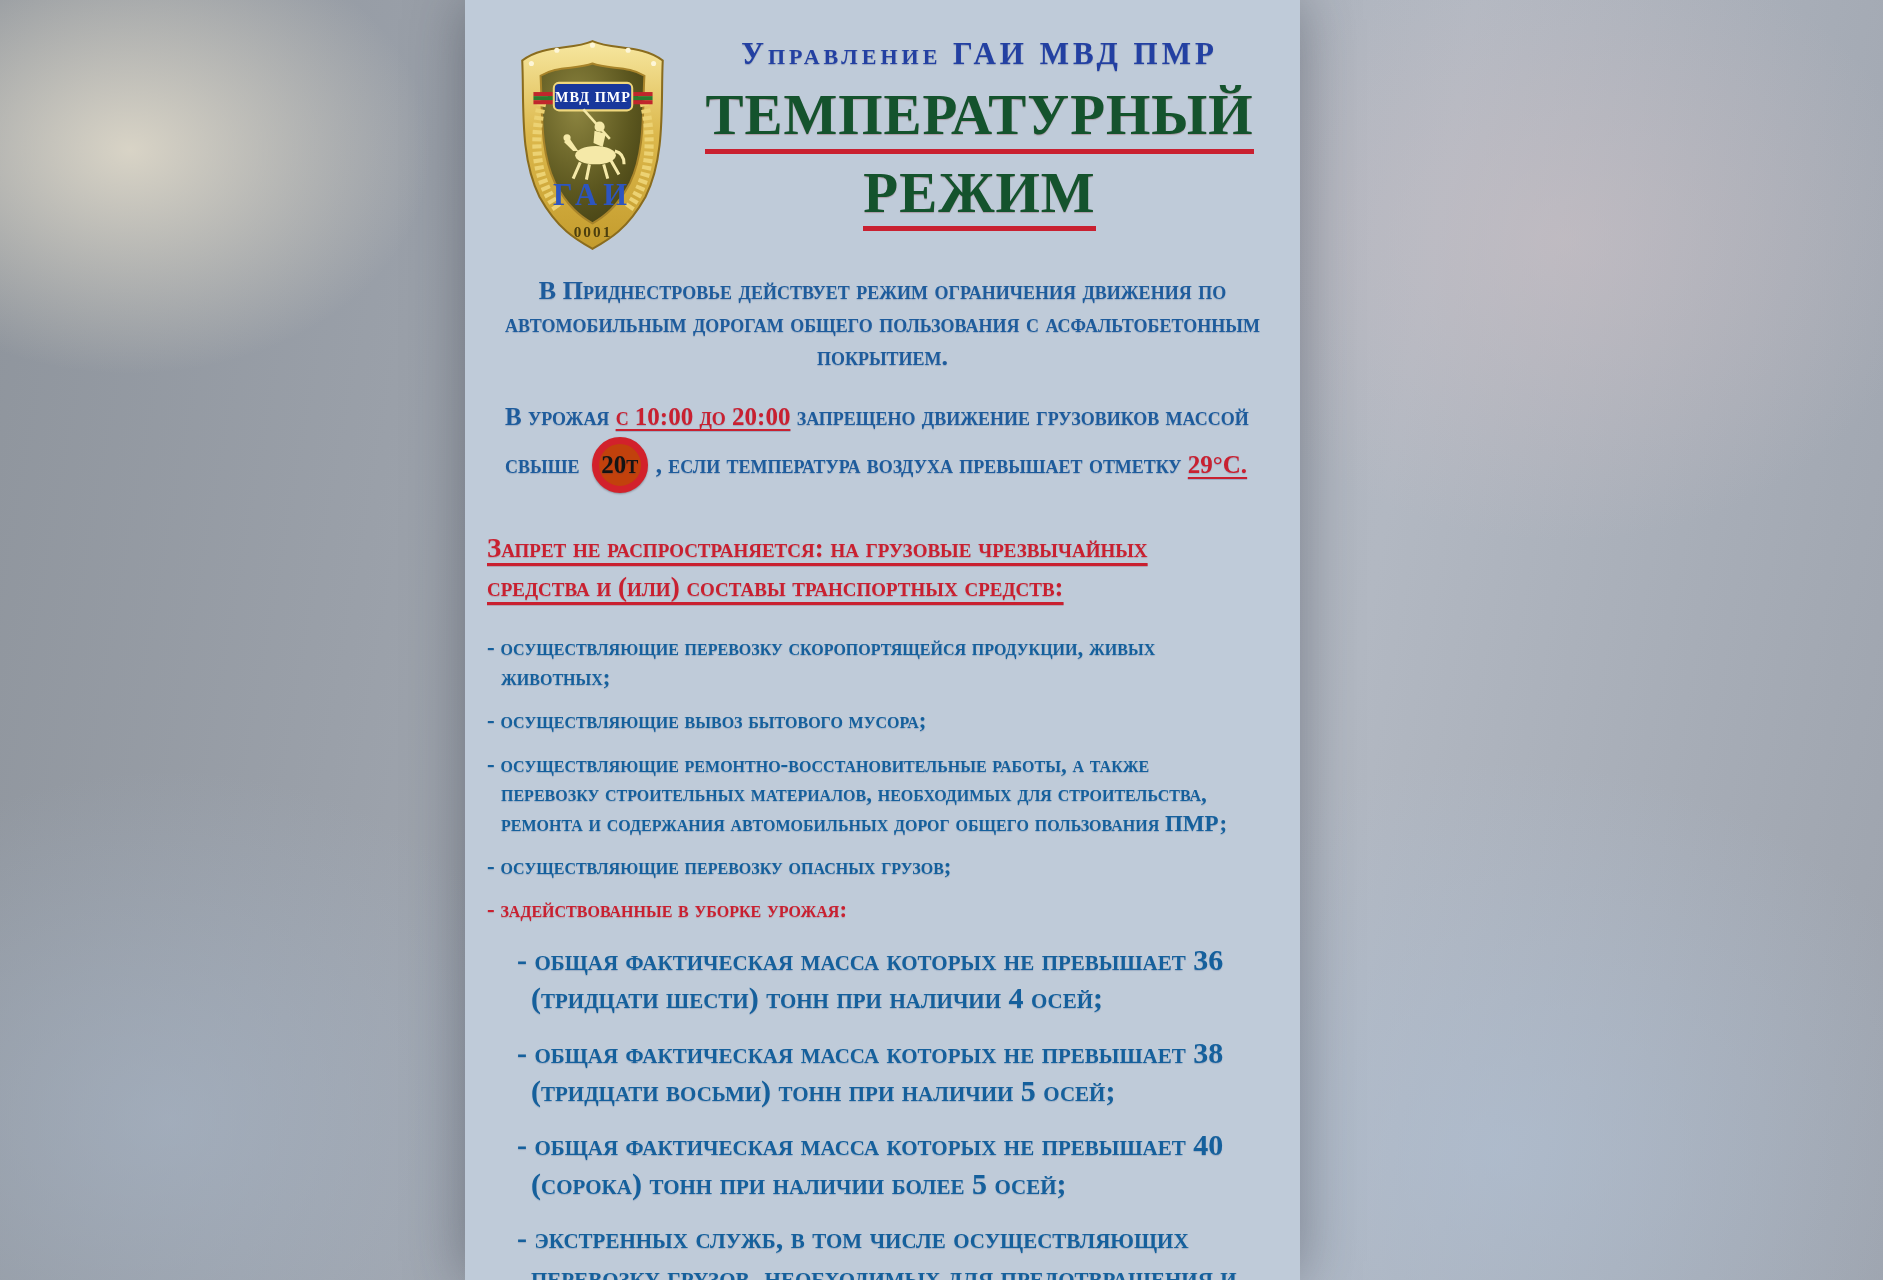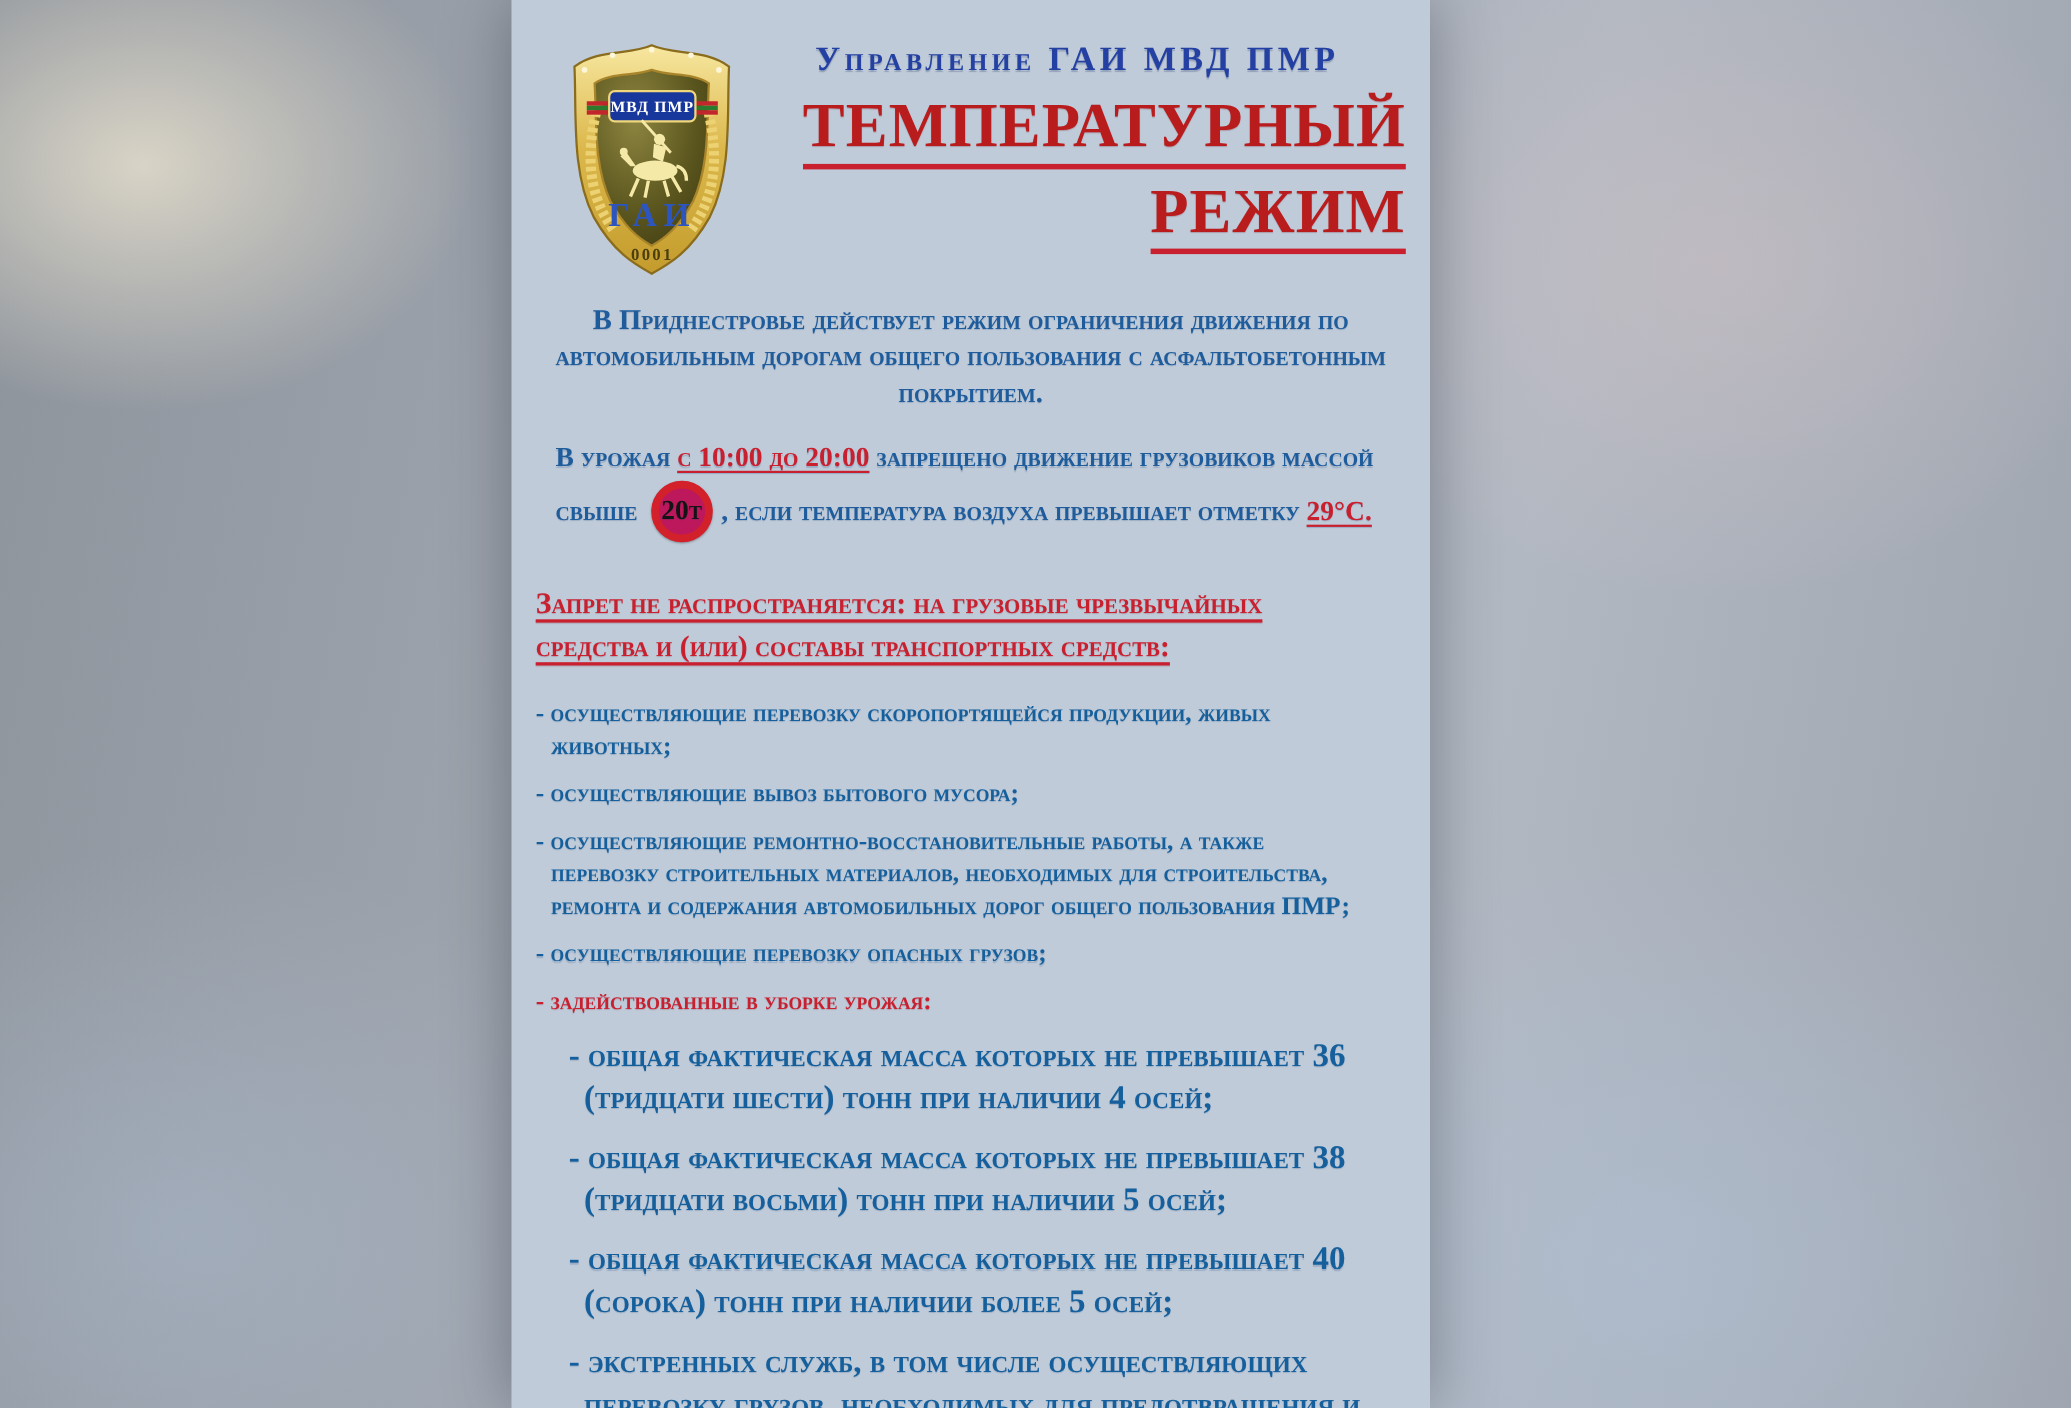--- a/index.html
+++ b/index.html
@@ -17,38 +17,38 @@
 
   .poster { position:absolute; left:465px; top:0; width:835px; height:1280px;
     background:#bfcbd9; padding:0 22px; box-shadow:0 0 55px rgba(35,40,52,.4); }
 
   
   .header { display:flex; padding-top:36px; }
   .badge { width:168px; height:218px; flex:0 0 auto; margin-left:22px; }
   .titles { flex:1; text-align:center; padding-left:4px; }
   .dept { font-size:31px; font-weight:bold; color:#2340a2; letter-spacing:4px;
     font-variant:small-caps; text-shadow:0 1px 1px rgba(20,40,90,.25); }
-  .main-title { margin-top:12px; font-size:57px; font-weight:bold; color:#b91c1c;
-    letter-spacing:1px; line-height:1.08; text-shadow:0 1px 1px rgba(120,10,20,.25);text-align:right; }
+  .main-title { margin-top:12px; font-size:57px; font-weight:bold; color:#14532d;
+    letter-spacing:1px; line-height:1.08; text-shadow:0 1px 1px rgba(120,10,20,.25); }
   .main-title .u { display:inline-block; border-bottom:5px solid #c92030; padding-bottom:3px; }
   .main-title + .main-title { margin-top:8px; }
 
   
   .intro { margin:20px auto 0; max-width:800px; text-align:center;
     font-variant:small-caps; font-weight:bold; font-size:26px; line-height:1.27;
     color:#1e5c9c; text-shadow:0 1px 1px rgba(15,50,110,.2); }
 
   .period { margin:24px 0 0 18px; max-width:790px;
     font-variant:small-caps; font-weight:bold; font-size:25px; line-height:1.6;
     color:#1e5c9c; text-shadow:0 1px 1px rgba(15,50,110,.2); }
   .red { color:#c92030; }
   .u2 { text-decoration:underline; text-decoration-thickness:2px; text-underline-offset:4px; }
 
   .sign { display:inline-flex; width:56px; height:56px; border-radius:50%;
-    border:7px solid #d2212b; background:#be185d; color:#141414;
+    border:7px solid #d2212b; background:#c2410c; color:#141414;
     align-items:center; justify-content:center; font-size:25px; font-weight:bold;
     vertical-align:middle; margin:0 8px 4px 6px; box-shadow:0 1px 2px rgba(0,0,0,.3); }
 
   .exception { margin:32px 0 0 0; max-width:762px;
     font-variant:small-caps; font-weight:bold; font-size:27px; line-height:1.45;
     color:#c92030; text-decoration:underline; text-decoration-thickness:3px;
     text-underline-offset:6px; text-shadow:0 1px 1px rgba(120,10,20,.2); }
 
   
   ul { list-style:none; }

